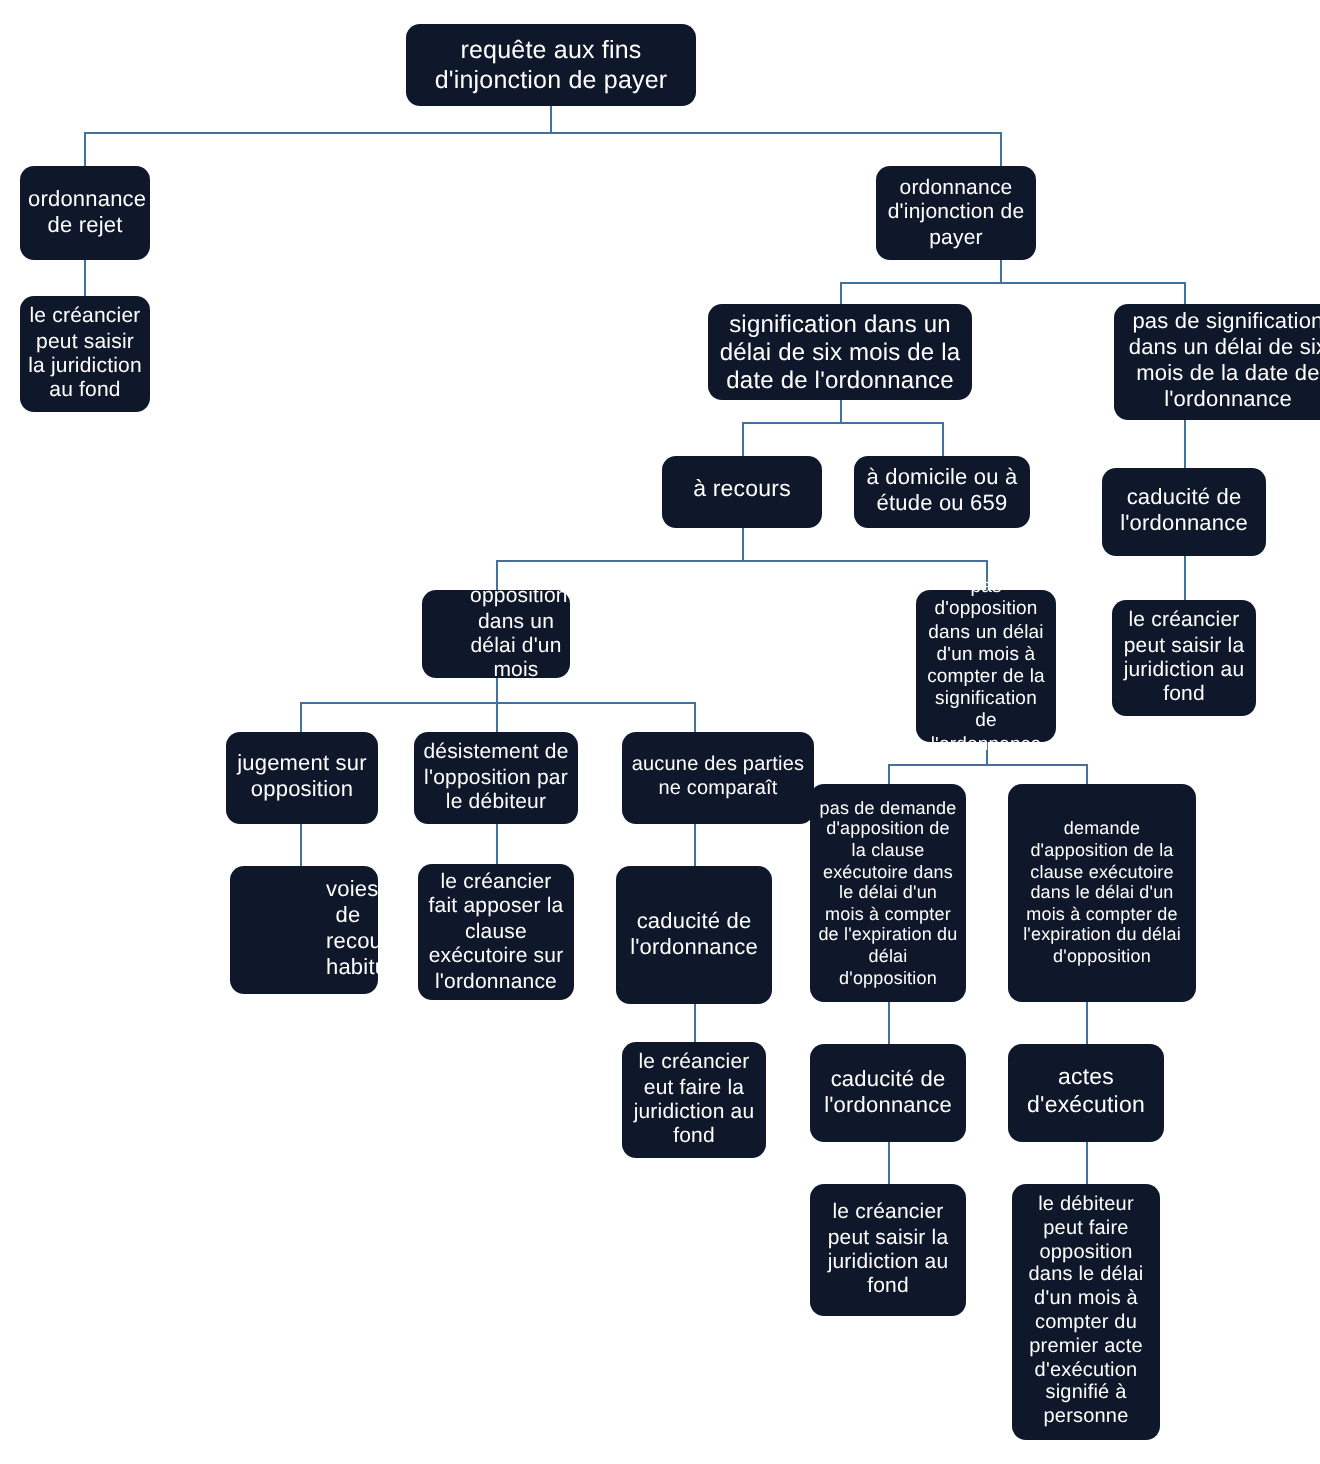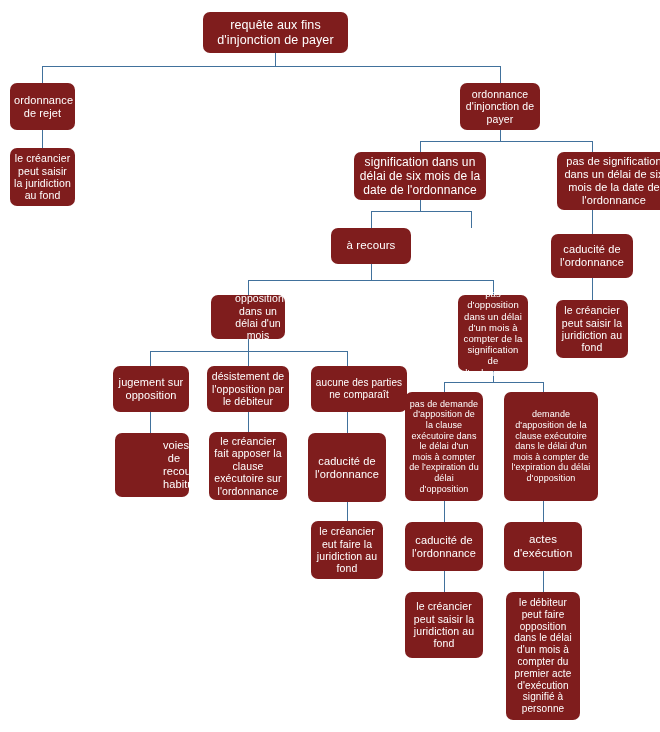--- a/index.html
+++ b/index.html
@@ -13,21 +13,21 @@
   #canvas {
     position: relative;
     width: 660px;
     height: 732px;
     background: #ffffff;
     overflow: hidden;
   }
   .node {
     position: absolute;
     box-sizing: border-box;
-    background: #7f1d1d;
+    background: #0f172a;
     color: #ffffff;
     border-radius: 7px;
     display: flex;
     align-items: center;
     justify-content: center;
     text-align: center;
     line-height: 1.18;
     padding: 3px 4px;
     z-index: 2;
     font-weight: 400;
@@ -108,21 +108,21 @@
   </div>
 
   <div class="node" style="left:10px; top:83px; width:65px; height:47px; font-size:11px;">
     <span>ordonnance de rejet</span>
   </div>
 
   <div class="node" style="left:10px; top:148px; width:65px; height:58px; font-size:10.5px;">
     <span>le créancier peut saisir la juridiction au fond</span>
   </div>
 
-  <div class="node" style="left:460px; top:83px; width:80px; height:47px; font-size:10.5px;">
+  <div class="node" style="left:438px; top:83px; width:80px; height:47px; font-size:10.5px;">
     <span>ordonnance d'injonction de payer</span>
   </div>
 
   <div class="node" style="left:354px; top:152px; width:132px; height:48px; font-size:12px;">
     <span>signification dans un délai de six mois de la date de l'ordonnance</span>
   </div>
 
   <div class="node" style="left:557px; top:152px; width:114px; height:58px; font-size:11px;justify-content:flex-end;">
     <span>pas de signification dans un délai de six mois de la date de l'ordonnance</span>
   </div>
@@ -132,20 +132,23 @@
   </div>
 
   <div class="node" style="left:556px; top:300px; width:72px; height:58px; font-size:10.5px;">
     <span>le créancier peut saisir la juridiction au fond</span>
   </div>
 
   <div class="node" style="left:331px; top:228px; width:80px; height:36px; font-size:11.5px;">
     <span>à recours</span>
   </div>
 
+  <div class="node" style="left:427px; top:228px; width:88px; height:36px; font-size:11px;">
+    <span>à domicile ou à étude ou 659</span>
+  </div>
 
   <div class="node" style="left:211px; top:295px; width:74px; height:44px; font-size:10.5px;padding-left:24px;">
     <span>opposition dans un délai d'un mois</span>
   </div>
 
   <div class="node" style="left:458px; top:295px; width:70px; height:76px; font-size:9.5px;">
     <span>pas d'opposition dans un délai d'un mois à compter de la signification de l'ordonnance</span>
   </div>
 
   <div class="node" style="left:113px; top:366px; width:76px; height:46px; font-size:11px;">

